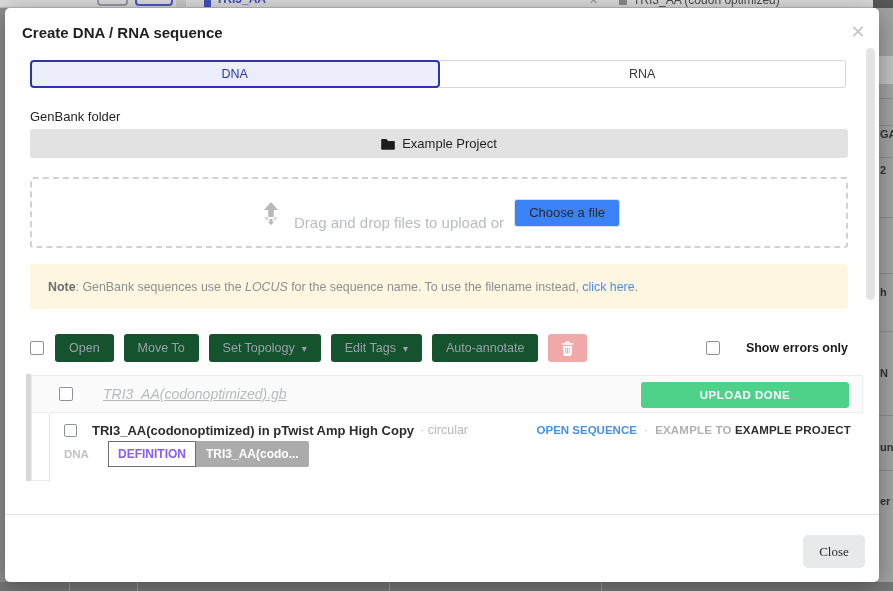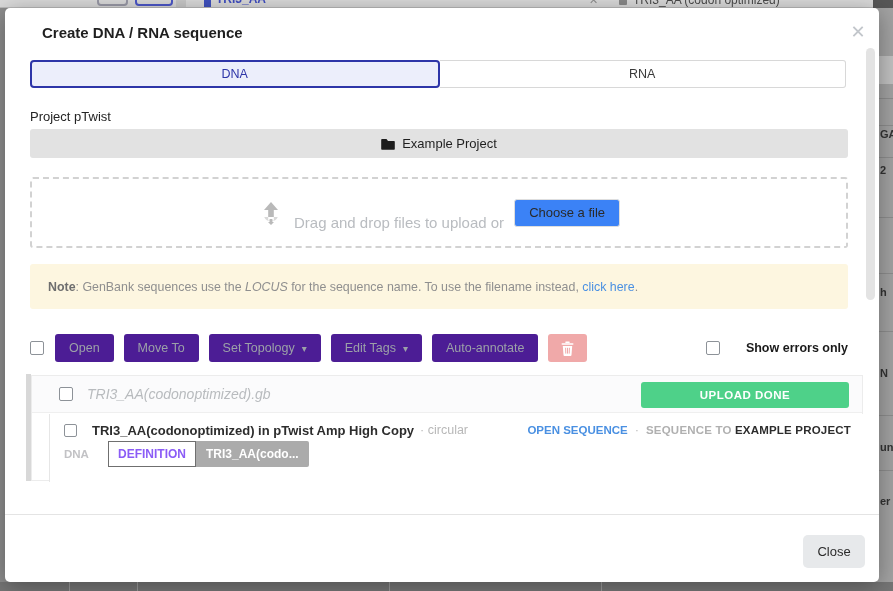--- a/index.html
+++ b/index.html
@@ -24,21 +24,21 @@
   .bg-right .lite { position:absolute; left:0; top:56px; width:20px; height:28px; background:#c2c2c2; }
   .bg-right .hl { position:absolute; left:0; width:20px; height:1px; background:#8e8e8e; }
   .bg-right .frag { position:absolute; left:7px; font-size:11px; font-weight:700; color:#333; }
 
   .bg-bottom { position:absolute; left:0; top:582px; width:893px; height:9px; background:#767676; z-index:1; }
   .bg-bottom .vl { position:absolute; top:0; width:1px; height:9px; background:#9b9b9b; }
 
   
   .modal { position:absolute; left:5px; top:8px; width:874px; height:574px; background:#fff;
            border-radius:5px; box-shadow:0 4px 24px rgba(0,0,0,.35); z-index:5; }
-  .modal-title { position:absolute; left:17px; top:16px; font-size:15px; font-weight:700; color:#1f1f1f;margin-left:20px; }
+  .modal-title { position:absolute; left:17px; top:16px; font-size:15px; font-weight:700; color:#1f1f1f; }
   .modal-x { position:absolute; left:841px; top:13px; font-size:18px; color:#c2c6cb; cursor:pointer; width:24px; text-align:center; }
 
   .tabs { position:absolute; left:25px; top:52px; width:816px; height:28px; display:flex; }
   .tab { flex:1; display:flex; align-items:center; justify-content:center; font-size:12.5px; cursor:pointer; }
   .tab.sel { background:#eceefb; border:2px solid #2e35a8; border-radius:4px; color:#2e35a8; z-index:2; }
   .tab.unsel { background:#fff; border:1px solid #d8d8d8; border-left:none; border-radius:0 3px 3px 0; color:#3a3a3a; }
 
   .pf-label { position:absolute; left:25px; top:101px; font-size:13px; font-weight:500; color:#242424; }
   .pf-bar { position:absolute; left:25px; top:121px; width:818px; height:29px; background:#e2e2e2; border-radius:3px;
             display:flex; align-items:center; justify-content:center; gap:7px; cursor:pointer; }
@@ -54,34 +54,34 @@
   .note { position:absolute; left:25px; top:256px; width:818px; height:45px; background:#fdf6e0; border-radius:3px;
           display:flex; align-items:center; padding-left:18px; font-size:12.4px; color:#8f8f8f; }
   .note b { color:#6e6e6e; }
   .note i { font-style:italic; }
   .note a { color:#4a90e2; cursor:pointer; text-decoration:none; }
 
   .toolbar { position:absolute; left:25px; top:326px; width:818px; height:28px; display:flex; align-items:center; }
   .cb { appearance:none; -webkit-appearance:none; width:14px; height:14px; border:1.5px solid #8d9298; border-radius:2px;
         background:#fff; cursor:pointer; flex:none; }
   .toolbar .cb { margin-right:11px; }
-  .tbtn { height:28px; padding:0 14px; margin-right:10px; background:#4c1d95; border:none; border-radius:3px;
+  .tbtn { height:28px; padding:0 14px; margin-right:10px; background:#14532d; border:none; border-radius:3px;
           font-size:12.5px; color:#9ca1a8; display:flex; align-items:center; gap:7px; cursor:pointer;
           font-family:"Liberation Sans", sans-serif; }
   .tbtn .caret { font-size:10px; color:#9ca1a8; }
   .tbtn.danger { background:#f0a9a9; padding:0 13px; }
   .show-errors { margin-left:auto; display:flex; align-items:center; gap:15px; }
   .show-errors label { font-size:12.5px; font-weight:600; color:#1a1a1a; cursor:pointer; }
 
   .accent { position:absolute; left:21px; top:366px; width:5px; height:107px; background:#d8d8d8; }
   .rows { position:absolute; left:26px; top:367px; width:832px; height:106px; background:#fff; border:1px solid #ececec; }
   .row1 { position:relative; height:37px; background:#fbfbfc; border-bottom:1px solid #efefef;
           display:flex; align-items:center; }
   .row1 .cb { margin-left:27px; }
-  .fname { margin-left:14px; font-size:14px; font-style:italic; color:#b8bbbe; }
+  .fname { margin-left:30px; font-size:14px; font-style:italic; color:#b8bbbe;text-decoration:underline; }
   .upload-done { position:absolute; right:13px; top:6px; width:208px; height:26px; background:#4ed189; border:none;
                  border-radius:3px; color:#fff; font-size:11.5px; font-weight:700; letter-spacing:.5px;
                  font-family:"Liberation Sans", sans-serif; cursor:pointer; }
 
   .subcard { position:absolute; left:17px; top:38px; width:815px; height:68px; background:#fff;
              border-left:1px solid #e6e6e6; }
   .sub-line1 { position:absolute; left:0; top:7px; width:100%; height:18px; display:flex; align-items:center; }
   .sub-line1 .cb { margin-left:14px; width:13px; height:13px; }
   .seq-title { margin-left:15px; font-size:13px; font-weight:700; color:#2d2d2d; white-space:nowrap; }
   .seq-topo { margin-left:6px; font-size:12.5px; color:#b8b8b8; }
@@ -95,21 +95,21 @@
   .tag-key { height:26px; padding:0 9px; background:#fff; border:1px solid #6f6f6f; display:flex; align-items:center;
              font-size:12px; font-weight:700; color:#8b5cf6; }
   .tag-val { height:26px; padding:0 10px; background:#ababab; display:flex; align-items:center;
              font-size:12px; font-weight:700; color:#fff; border-radius:0 2px 2px 0; }
 
   .scroll-thumb { position:absolute; left:861px; top:40px; width:9px; height:252px; background:#e3e3e3; border-radius:5px; }
 
   .footer-divider { position:absolute; left:0; top:506px; width:874px; height:1px; background:#e4e4e4; }
   .close-btn { position:absolute; left:798px; top:527px; width:62px; height:33px; background:#e7e9eb; border:none;
                border-radius:5px; font-size:13px; color:#2a2a2a; cursor:pointer;
-               font-family:Liberation Sans, sans-serif; }
+               font-family:Liberation Serif, serif; }
 </style>
 </head>
 <body>
 
 <div class="bg-top">
   <div class="pillbtn pb1"></div>
   <div class="pillbtn pb2"></div>
   <div class="vsep"></div>
   <div class="docico"></div>
   <span class="t1">TRI3_AA</span>
@@ -147,21 +147,21 @@
 <div class="modal">
 
   <div class="modal-title">Create DNA / RNA sequence</div>
   <div class="modal-x">✕</div>
 
   <div class="tabs">
     <div class="tab sel">DNA</div>
     <div class="tab unsel">RNA</div>
   </div>
 
-  <div class="pf-label">Project pTwist</div>
+  <div class="pf-label">GenBank folder</div>
   <div class="pf-bar">
     <svg width="14" height="12" viewBox="0 0 14 12">
       <path d="M1 1 h4.5 l1.5 2 H13 a.8.8 0 0 1 .8.8 V11 a.8.8 0 0 1 -.8.8 H1 a.8.8 0 0 1 -.8-.8 V1.8 A.8.8 0 0 1 1 1 Z" fill="#1d1d1d"></path>
     </svg>
     <span>Example Project</span>
   </div>
 
   <div class="dropzone">
     <svg width="26" height="24" viewBox="0 0 26 24">
       <path d="M13 1 L20 9 h-4.2 v7 h-5.6 V9 H6 Z" fill="#b9b9b9"></path>
@@ -217,21 +217,21 @@
     </div>
 
     <div class="subcard">
       <div class="sub-line1">
         <input type="checkbox" class="cb" style="">
         <span class="seq-title">TRI3_AA(codonoptimized) in pTwist Amp High Copy</span>
         <span class="seq-topo"><span>·</span> <span>circular</span></span>
         <span class="sub-right">
           <span class="open-seq">OPEN SEQUENCE</span>
           <span class="sub-dot">·</span>
-          <span class="up-label">SEQUENCE TO</span>
+          <span class="up-label">EXAMPLE TO</span>
           <span class="up-value">EXAMPLE PROJECT</span>
         </span>
       </div>
       <div class="sub-line2">
         <span class="dna-label">DNA</span>
         <span class="tag-key">DEFINITION</span>
         <span class="tag-val">TRI3_AA(codo...</span>
       </div>
     </div>
   </div>

